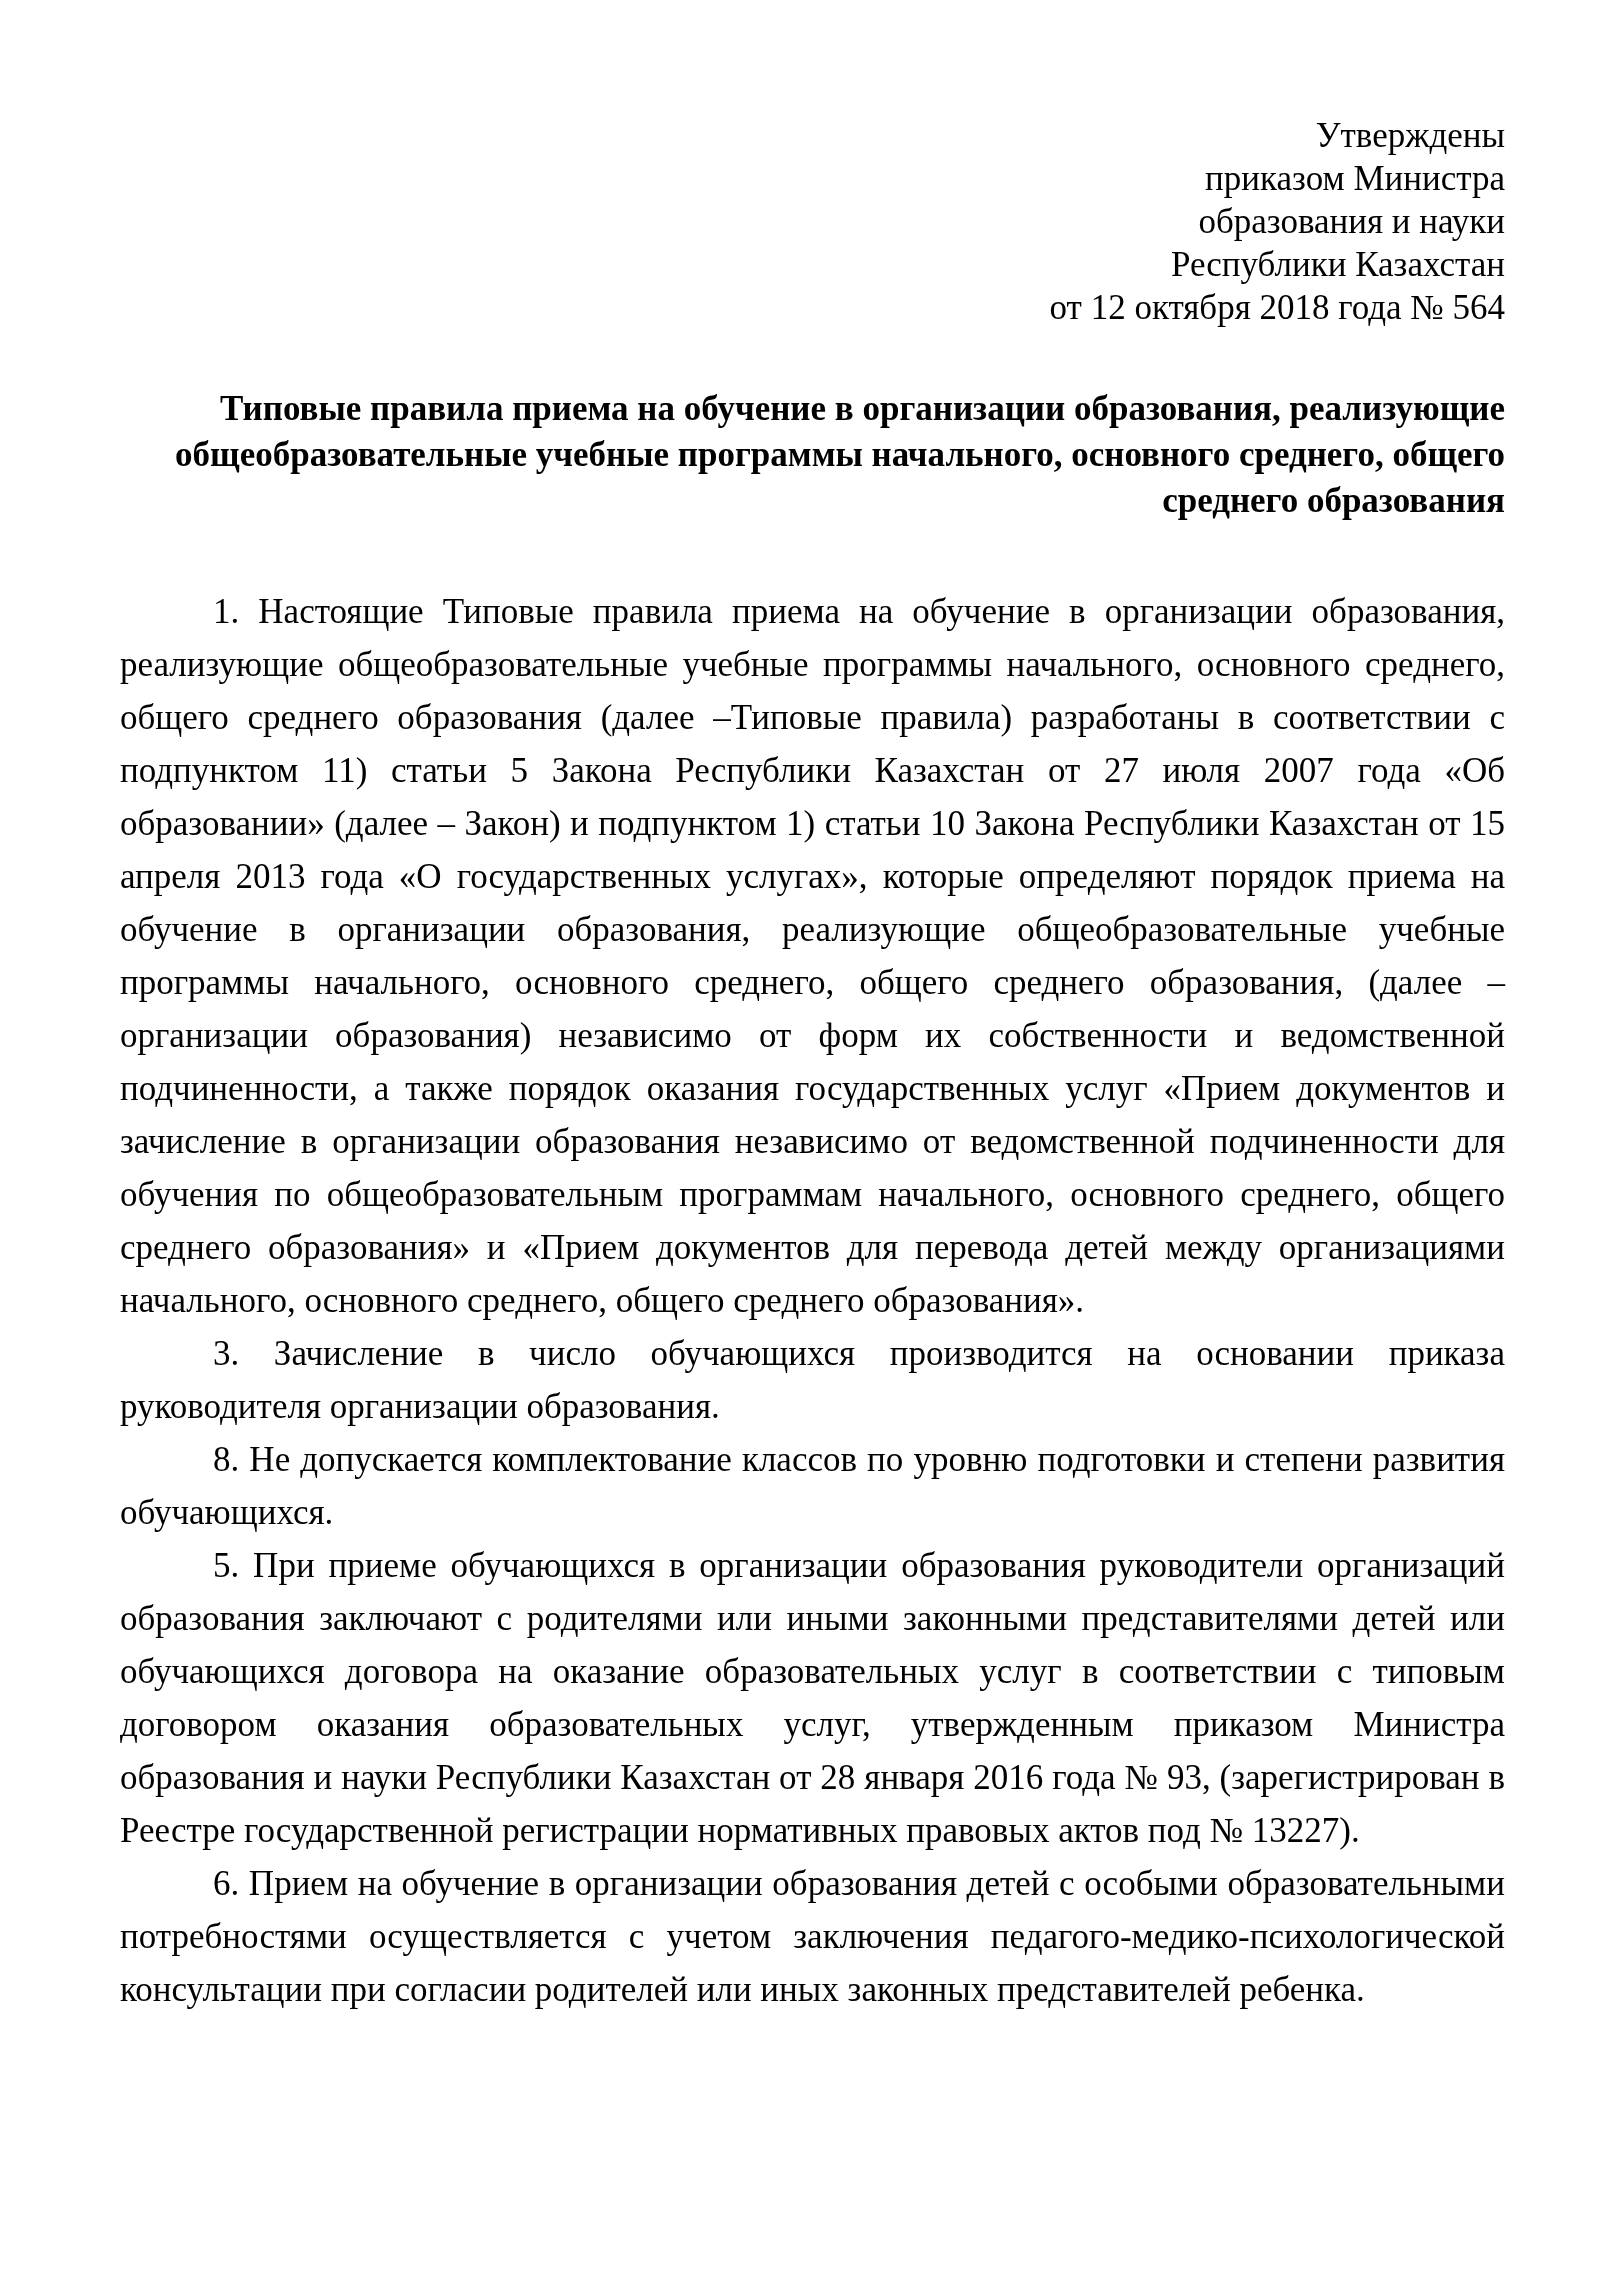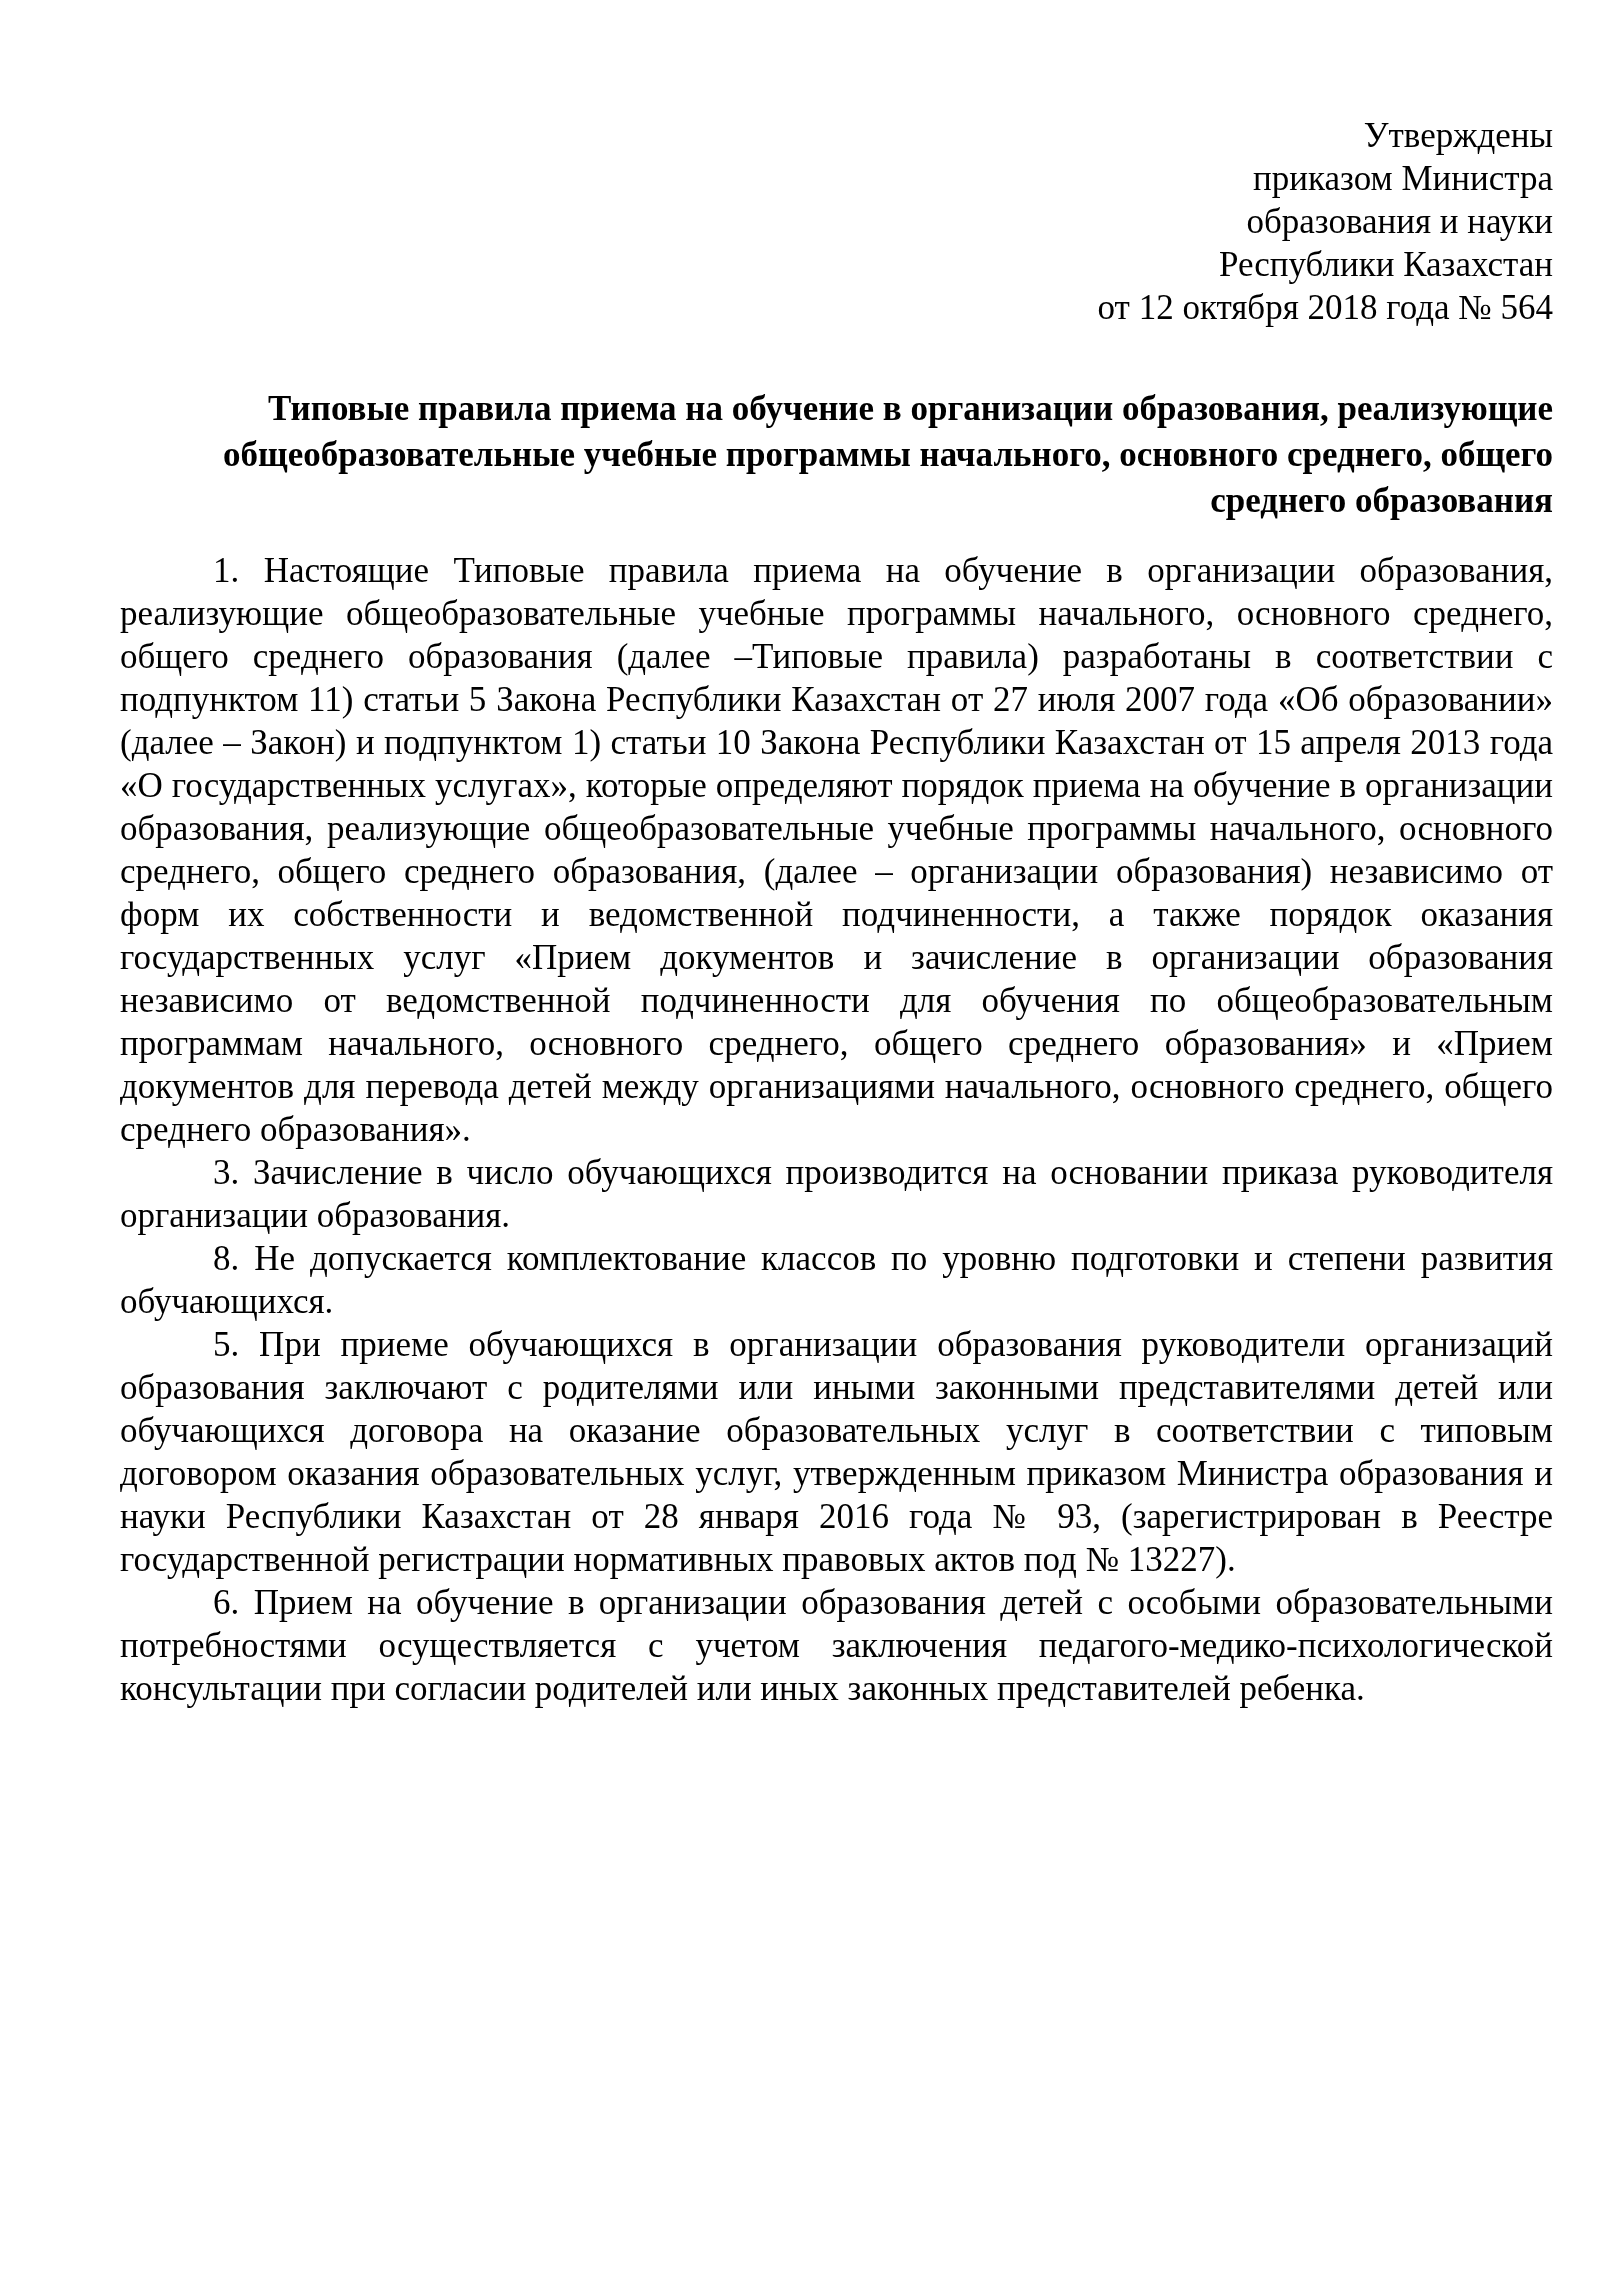--- a/index.html
+++ b/index.html
@@ -8,21 +8,21 @@
     background: #ffffff;
   }
   .page {
     position: relative;
     width: 1621px;
     height: 2293px;
     background: #ffffff;
     color: #000000;
     font-family: "Liberation Serif", "DejaVu Serif", serif;
     box-sizing: border-box;
-    padding: 114px 68px 0 120px;
+    padding: 114px 116px 0 120px;
     overflow: hidden;
   }
   .approval {
     text-align: right;
     font-size: 35px;
     line-height: 43px;
   }
   .approval-line {
     white-space: nowrap;
   }
@@ -34,23 +34,23 @@
     line-height: 46px;
   }
   .chapter-heading {
     margin: 25.5px 0 0 0;
     text-align: center;
     font-weight: bold;
     font-size: 35px;
     line-height: 43px;
   }
   .body-text {
-    margin-top: 25px;
+    margin-top: 61px;
     font-size: 35px;
-    line-height: 43px;
+    line-height: 53px;
     text-align: justify;
   }
   .body-text p {
     margin: 0;
     text-indent: 93px;
   }
 </style>
 </head>
 <body>
 

